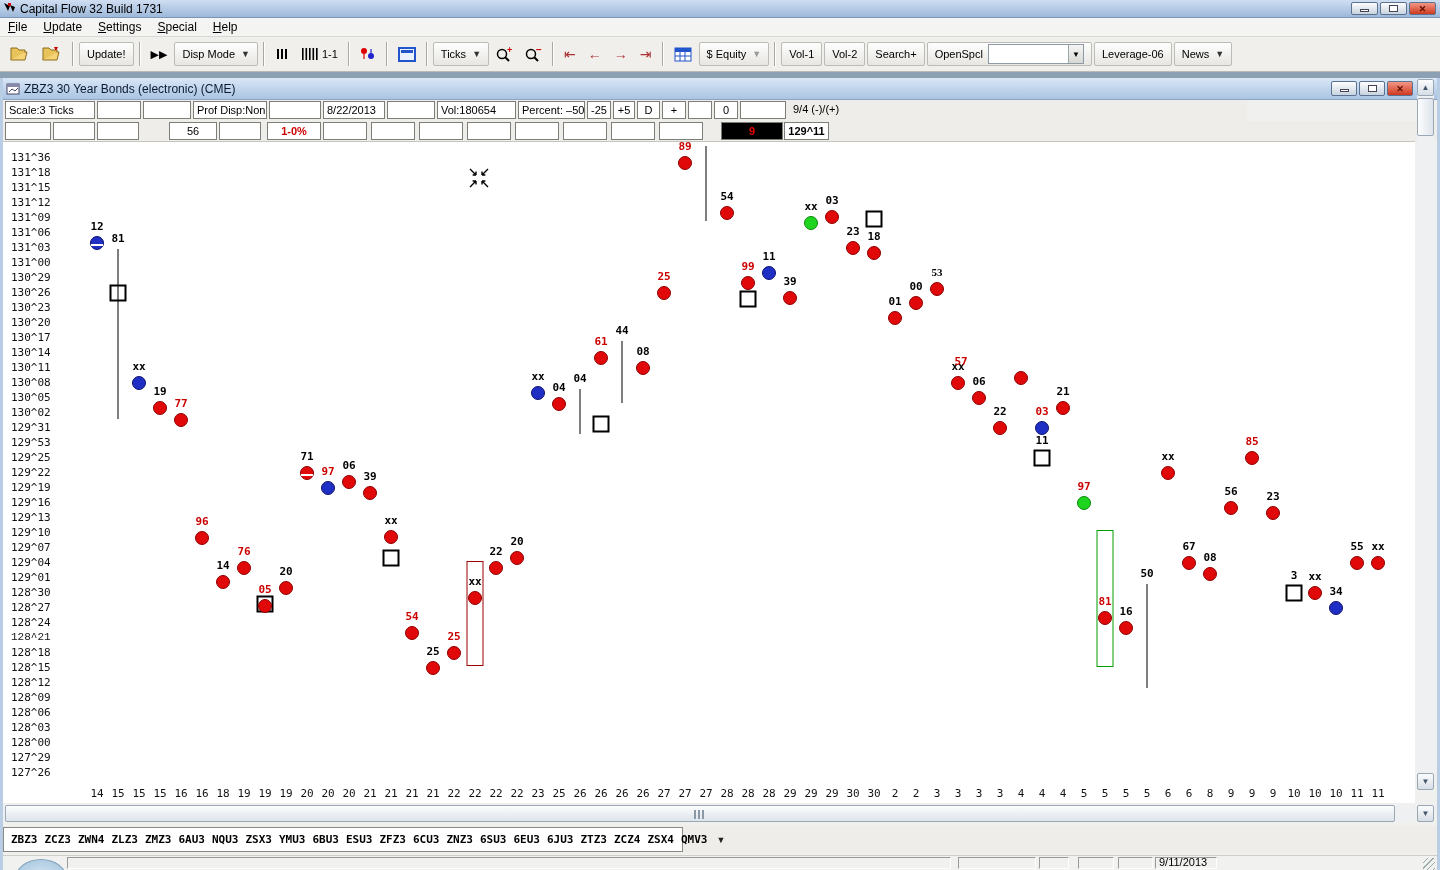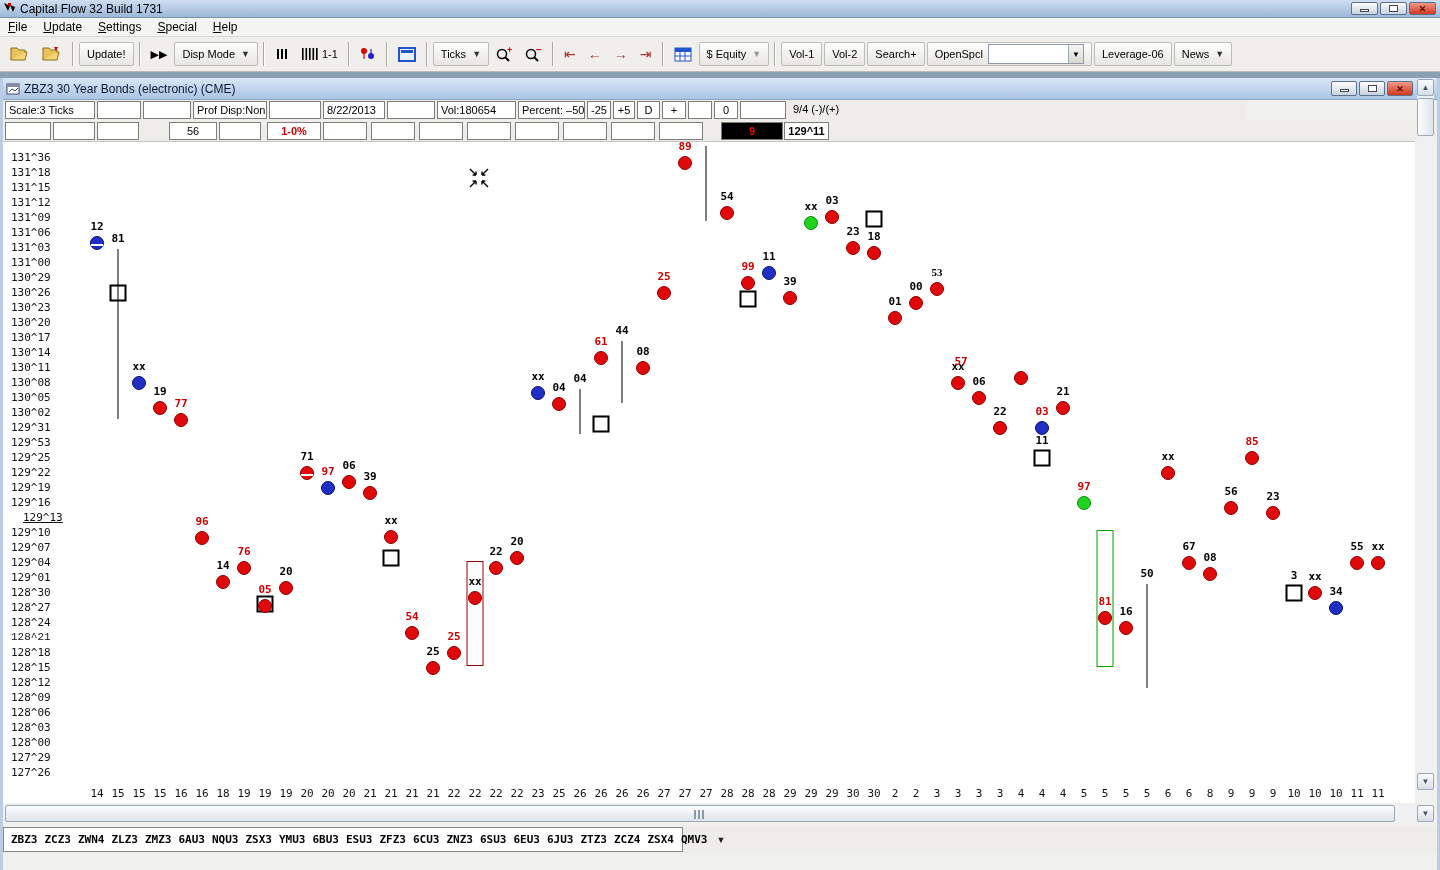--- a/index.html
+++ b/index.html
@@ -374,21 +374,21 @@
       <span class="ylab" style="left: 8px; top: 219px;">130^11</span>
       <span class="ylab" style="left: 8px; top: 234px;">130^08</span>
       <span class="ylab" style="left: 8px; top: 249px;">130^05</span>
       <span class="ylab" style="left: 8px; top: 264px;">130^02</span>
       <span class="ylab" style="left: 8px; top: 279px;">129^31</span>
       <span class="ylab" style="left: 8px; top: 294px;">129^53</span>
       <span class="ylab" style="left: 8px; top: 309px;">129^25</span>
       <span class="ylab" style="left: 8px; top: 324px;">129^22</span>
       <span class="ylab" style="left: 8px; top: 339px;">129^19</span>
       <span class="ylab" style="left: 8px; top: 354px;">129^16</span>
-      <span class="ylab" style="left: 20px; top: 369px; text-decoration: underline;">129^13</span>
+      <span class="ylab" style="left: 8px; top: 369px;">129^13</span>
       <span class="ylab" style="left: 8px; top: 384px;">129^10</span>
       <span class="ylab" style="left: 8px; top: 399px;">129^07</span>
       <span class="ylab" style="left: 8px; top: 414px;">129^04</span>
       <span class="ylab" style="left: 8px; top: 429px;">129^01</span>
       <span class="ylab" style="left: 8px; top: 444px;">128^30</span>
       <span class="ylab" style="left: 8px; top: 459px;">128^27</span>
       <span class="ylab" style="left: 8px; top: 474px;">128^24</span>
       <span class="ylab" style="left: 8px; top: 489px; font-family: Liberation Mono, monospace;">128^21</span>
       <span class="ylab" style="left: 8px; top: 504px;">128^18</span>
       <span class="ylab" style="left: 8px; top: 519px;">128^15</span>
@@ -634,13 +634,25 @@
         <span class="tab-label">6EU3</span>
         <span class="tab-label">6JU3</span>
         <span class="tab-label">ZTZ3</span>
         <span class="tab-label">ZCZ4</span>
         <span class="tab-label">ZSX4</span>
         <span class="tab-label">QMV3</span>
         <span id="tab-dd">▼</span>
       </div>
   </div>
 
+  <div id="statusbar">
+    <span id="status-logo"></span>
+    <span class="panel" style="left:64px;width:884px;"></span>
+    <span class="panel" style="left:955px;width:78px;"></span>
+    <span class="panel" style="left:1036px;width:30px;"></span>
+    <span class="panel" style="left:1075px;width:36px;"></span>
+    <span class="panel" style="left:1115px;width:35px;"></span>
+    <span class="panel" style="left:1152px;width:62px;padding-left:3px;">
+      <span style="font-size:11px;position:relative;top:-2px;">9/11/2013</span>
+    </span>
+    <span id="grip"></span>
+  </div>
 </div>
 
 </body></html>

